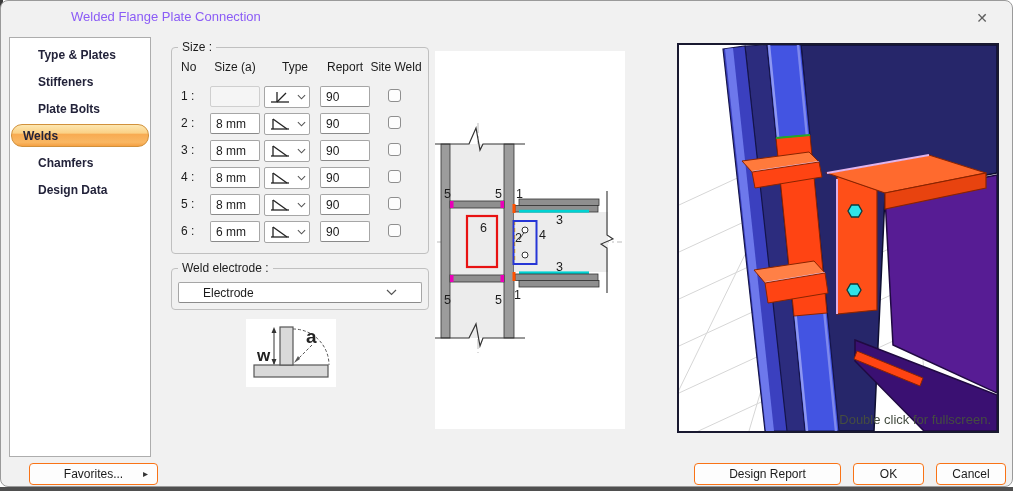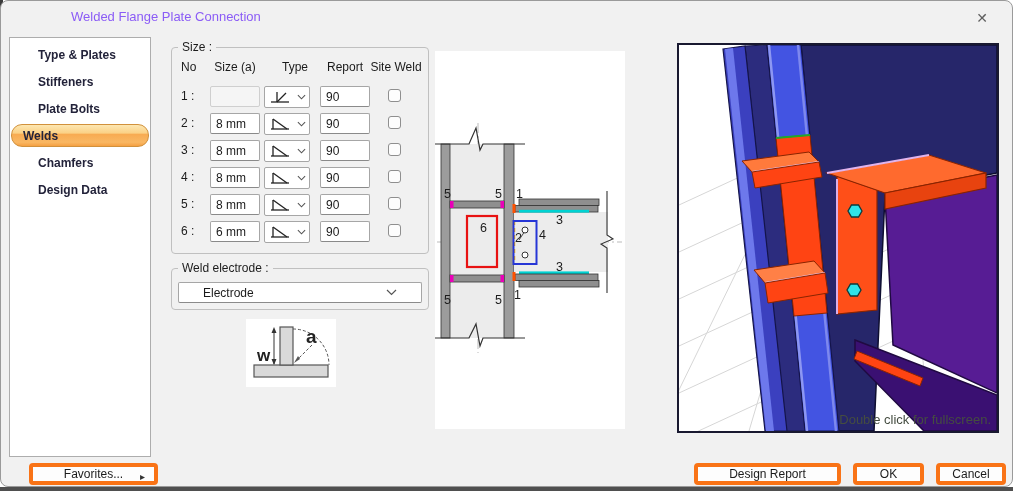--- a/index.html
+++ b/index.html
@@ -51,21 +51,21 @@
          align-items:center;justify-content:space-between;padding:0 24px;font-size:12px;color:#1a1a1a;}
   
   .weldsym{position:absolute;left:245px;top:318px;width:90px;height:68px;background:#fff;}
   
   .draw2d{position:absolute;left:434px;top:50px;width:190px;height:378px;background:#fff;}
   
   .viewer3d{position:absolute;left:676px;top:42px;width:322px;height:390px;border:2px solid #191930;
             background:#fff;}
   .hint3d{position:absolute;right:6px;bottom:4px;font-size:13px;color:#454d41;}
   
-  .btn{position:absolute;height:22px;background:#fdfdfd;border:4px solid #f97316;border-radius:4px;
+  .btn{position:absolute;height:22px;background:#fdfdfd;border:1px solid #f97316;border-radius:4px;
        font-size:12px;color:#1b1b1b;display:flex;align-items:center;justify-content:center;}
   .btn-fav{left:28px;top:462px;width:129px;}
   .fav-arrow{position:absolute;right:9px;top:4px;font-size:10px;color:#333;}
   .btn-report{left:693px;top:462px;width:147px;}
   .btn-ok{left:852px;top:462px;width:71px;}
   .btn-cancel{left:935px;top:462px;width:70px;}
   .bottomstrip{position:absolute;left:0;right:0;bottom:0;height:4px;background:#4f4f4f;z-index:0;}
   svg text{font-family:"Liberation Sans",sans-serif;}
 </style>
 </head>

